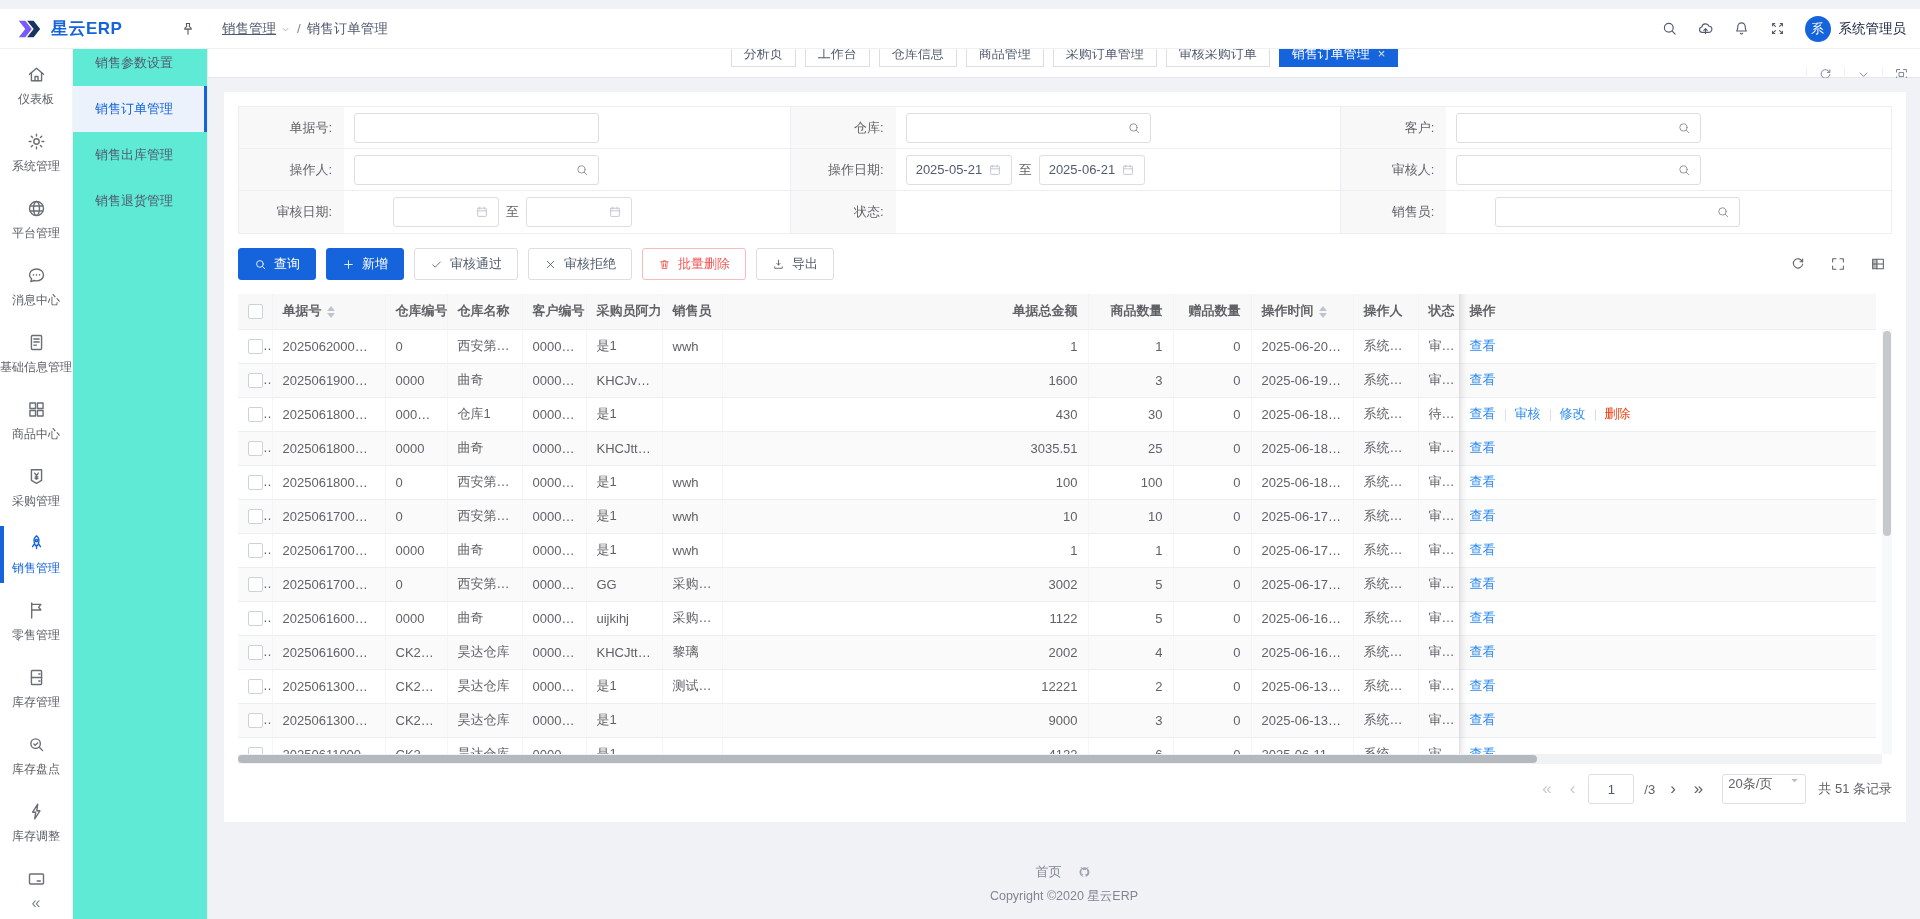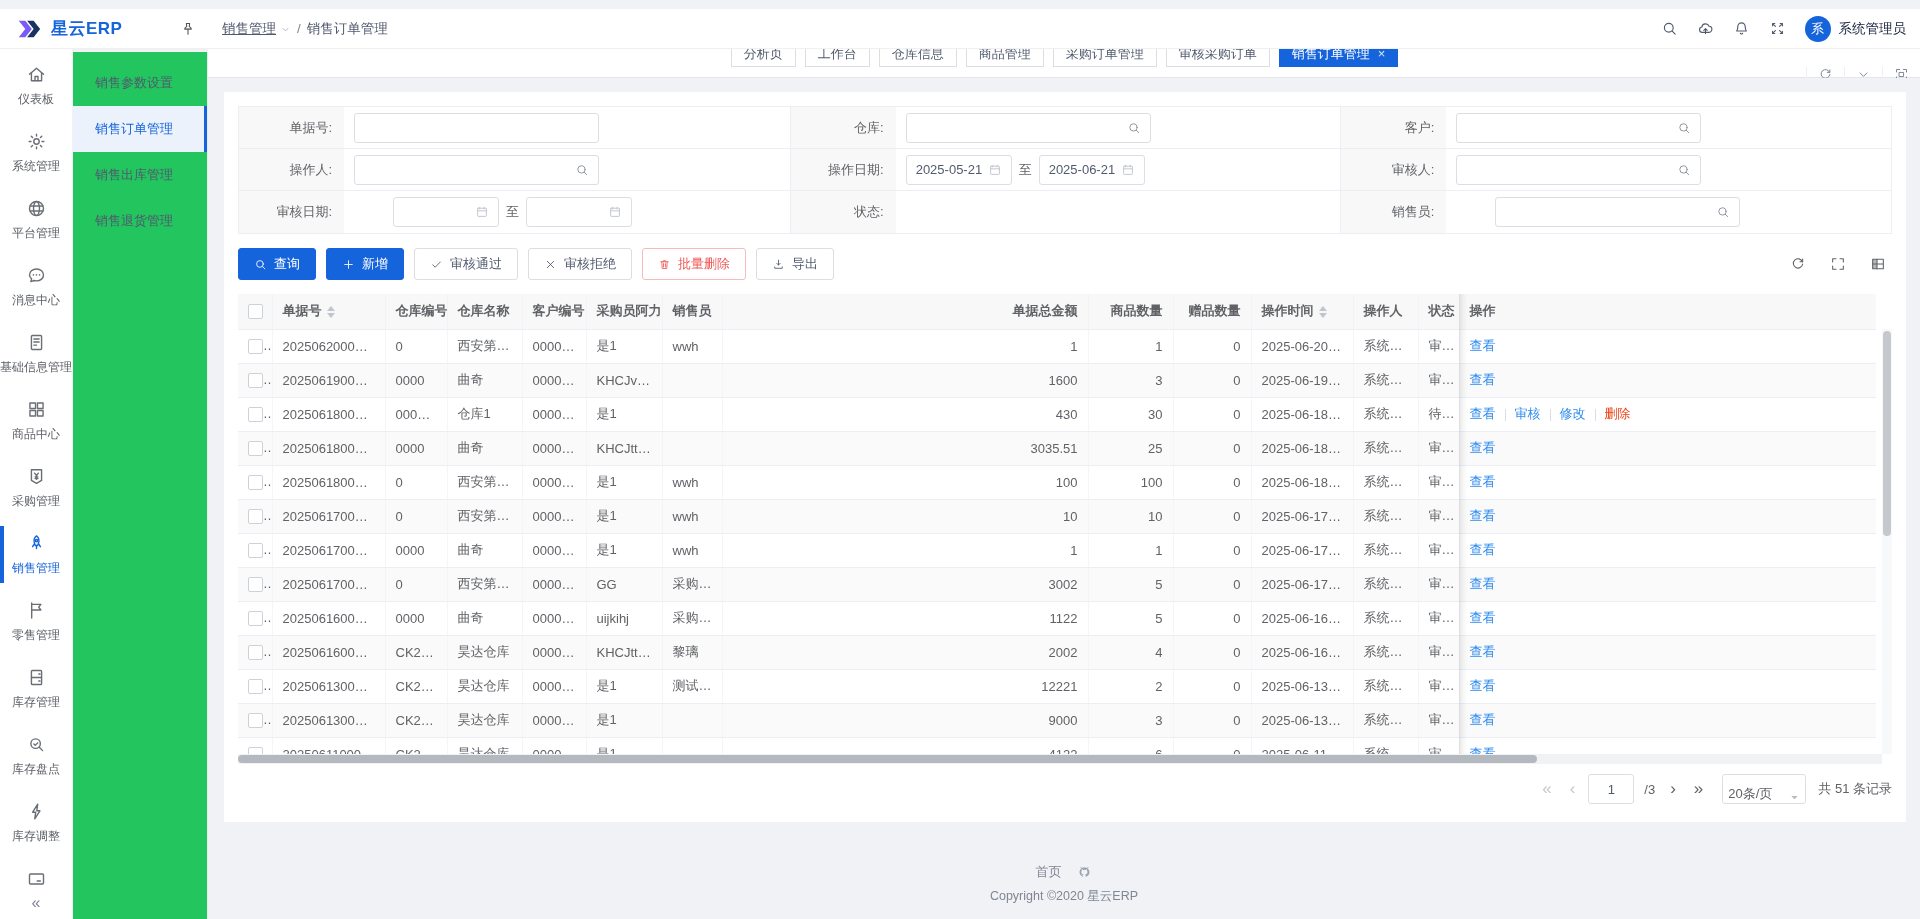--- a/index.html
+++ b/index.html
@@ -23,21 +23,21 @@
   .uname { margin-left:8px; font-size:13.5px; color:#17233d; cursor:pointer; }
   
   .icon-sidebar { position:absolute; top:40px; left:0; bottom:0; width:72px; background:#fff; z-index:20; padding-top:12px; overflow:hidden; }
   .side-item { height:67px; display:flex; flex-direction:column; align-items:center; justify-content:center; gap:6px; color:#5c6066; font-size:12px; cursor:pointer; position:relative; white-space:nowrap; }
   .side-item .icn { font-size:21px; color:#6a6e75; }
   .side-item.active { color:var(--primary,#1664dc); }
   .side-item.active .icn { color:var(--primary,#1664dc); }
   .side-item.active::before { content:""; position:absolute; left:0; top:5px; bottom:5px; width:4px; background:var(--primary,#1664dc); }
   .collapse-bar { position:absolute; left:0; right:0; bottom:0; height:32px; background:#fff; display:flex; align-items:center; justify-content:center; color:#808695; font-size:16px; cursor:pointer; }
   
-  .submenu { position:absolute; top:52px; left:72px; bottom:0; width:136px; background:#22c55e; border-left:1px solid #f3f3f3; border-right:1px solid #e8eaec; z-index:19; padding-top:8px; }
+  .submenu { position:absolute; top:32px; left:72px; bottom:0; width:136px; background:#5eead4; border-left:1px solid #f3f3f3; border-right:1px solid #e8eaec; z-index:19; padding-top:8px; }
   .submenu-item { height:46px; display:flex; align-items:center; padding-left:22px; font-size:13px; color:#515a6e; cursor:pointer; position:relative; }
   .submenu-item.active { background:#ebf2fb; color:var(--primary,#1664dc); }
   .submenu-item.active::after { content:""; position:absolute; right:0; top:0; bottom:0; width:3px; background:var(--primary,#1664dc); }
   
   .main { position:absolute; top:40px; left:208px; right:0; bottom:0; }
   .tabbar { position:absolute; top:0; left:0; right:0; height:38px; background:#fff; border-bottom:1px solid #e4e7ea; display:flex; align-items:center; padding-left:10px;flex-direction:column; }
   .tabs { display:flex; align-items:center; }
   .tab { height:27px; line-height:25px; border:1px solid #dcdee2; background:#fff; padding:0 12px; margin-right:9px; font-size:13px; color:#515a6e; cursor:pointer; display:flex; align-items:center; }
   .tab.active { background:var(--primary,#1664dc); border-color:var(--primary,#1664dc); color:#fff; }
   .tab-close { margin-left:8px; font-size:13px; opacity:.85; cursor:pointer; }
@@ -88,21 +88,21 @@
   .vscroll { position:absolute; top:35px; right:0; bottom:10px; width:10px; background:#f7f8fa; }
   .vscroll .vthumb { position:absolute; top:2px; left:1px; width:8px; height:205px; background:#c5c9ce; border-radius:5px; cursor:grab; }
   .hscroll { position:absolute; left:0; right:10px; bottom:0; height:10px; background:#f1f2f4; }
   .hscroll .hthumb { position:absolute; top:1px; left:0; height:8px; width:79%; background:#b4b9c0; border-radius:5px; cursor:grab; }
   
   .pager { margin-top:10px; display:flex; align-items:center; justify-content:flex-end; color:#606266; }
   .pg-arrow { font-size:17px; padding:0 9px; cursor:pointer; color:#606266; }
   .pg-arrow.disabled { color:#c5c8ce; cursor:default; }
   .pg-box { width:46px; height:30px; border:1px solid #dcdee2; border-radius:3px; display:flex; align-items:center; justify-content:center; margin:0 4px; color:#515a6e; cursor:text; }
   .pg-slash { margin:0 6px; }
-  .pg-size { width:84px; height:30px; border:1px solid #dcdee2; border-radius:3px; display:flex; align-items:flex-end; justify-content:center; gap:17px; margin-left:10px; cursor:pointer; }
+  .pg-size { width:84px; height:30px; border:1px solid #dcdee2; border-radius:3px; display:flex; align-items:flex-start; justify-content:center; gap:17px; margin-left:10px; cursor:pointer; }
   .pg-size .sel-caret { color:#b7bcc4; font-size:11px; }
   .pg-total { margin-left:12px; }
   
   .footer { position:absolute; left:0; right:0; bottom:14px; text-align:center; color:#808695; }
   .footer-links { display:flex; align-items:center; justify-content:center; gap:14px; font-size:13px; }
   .footer-links .icn { font-size:17px; color:#9aa3ad; cursor:pointer; }
   .footer-copy { margin-top:7px; font-size:12.5px; }
 </style>
 </head>
 <body>

